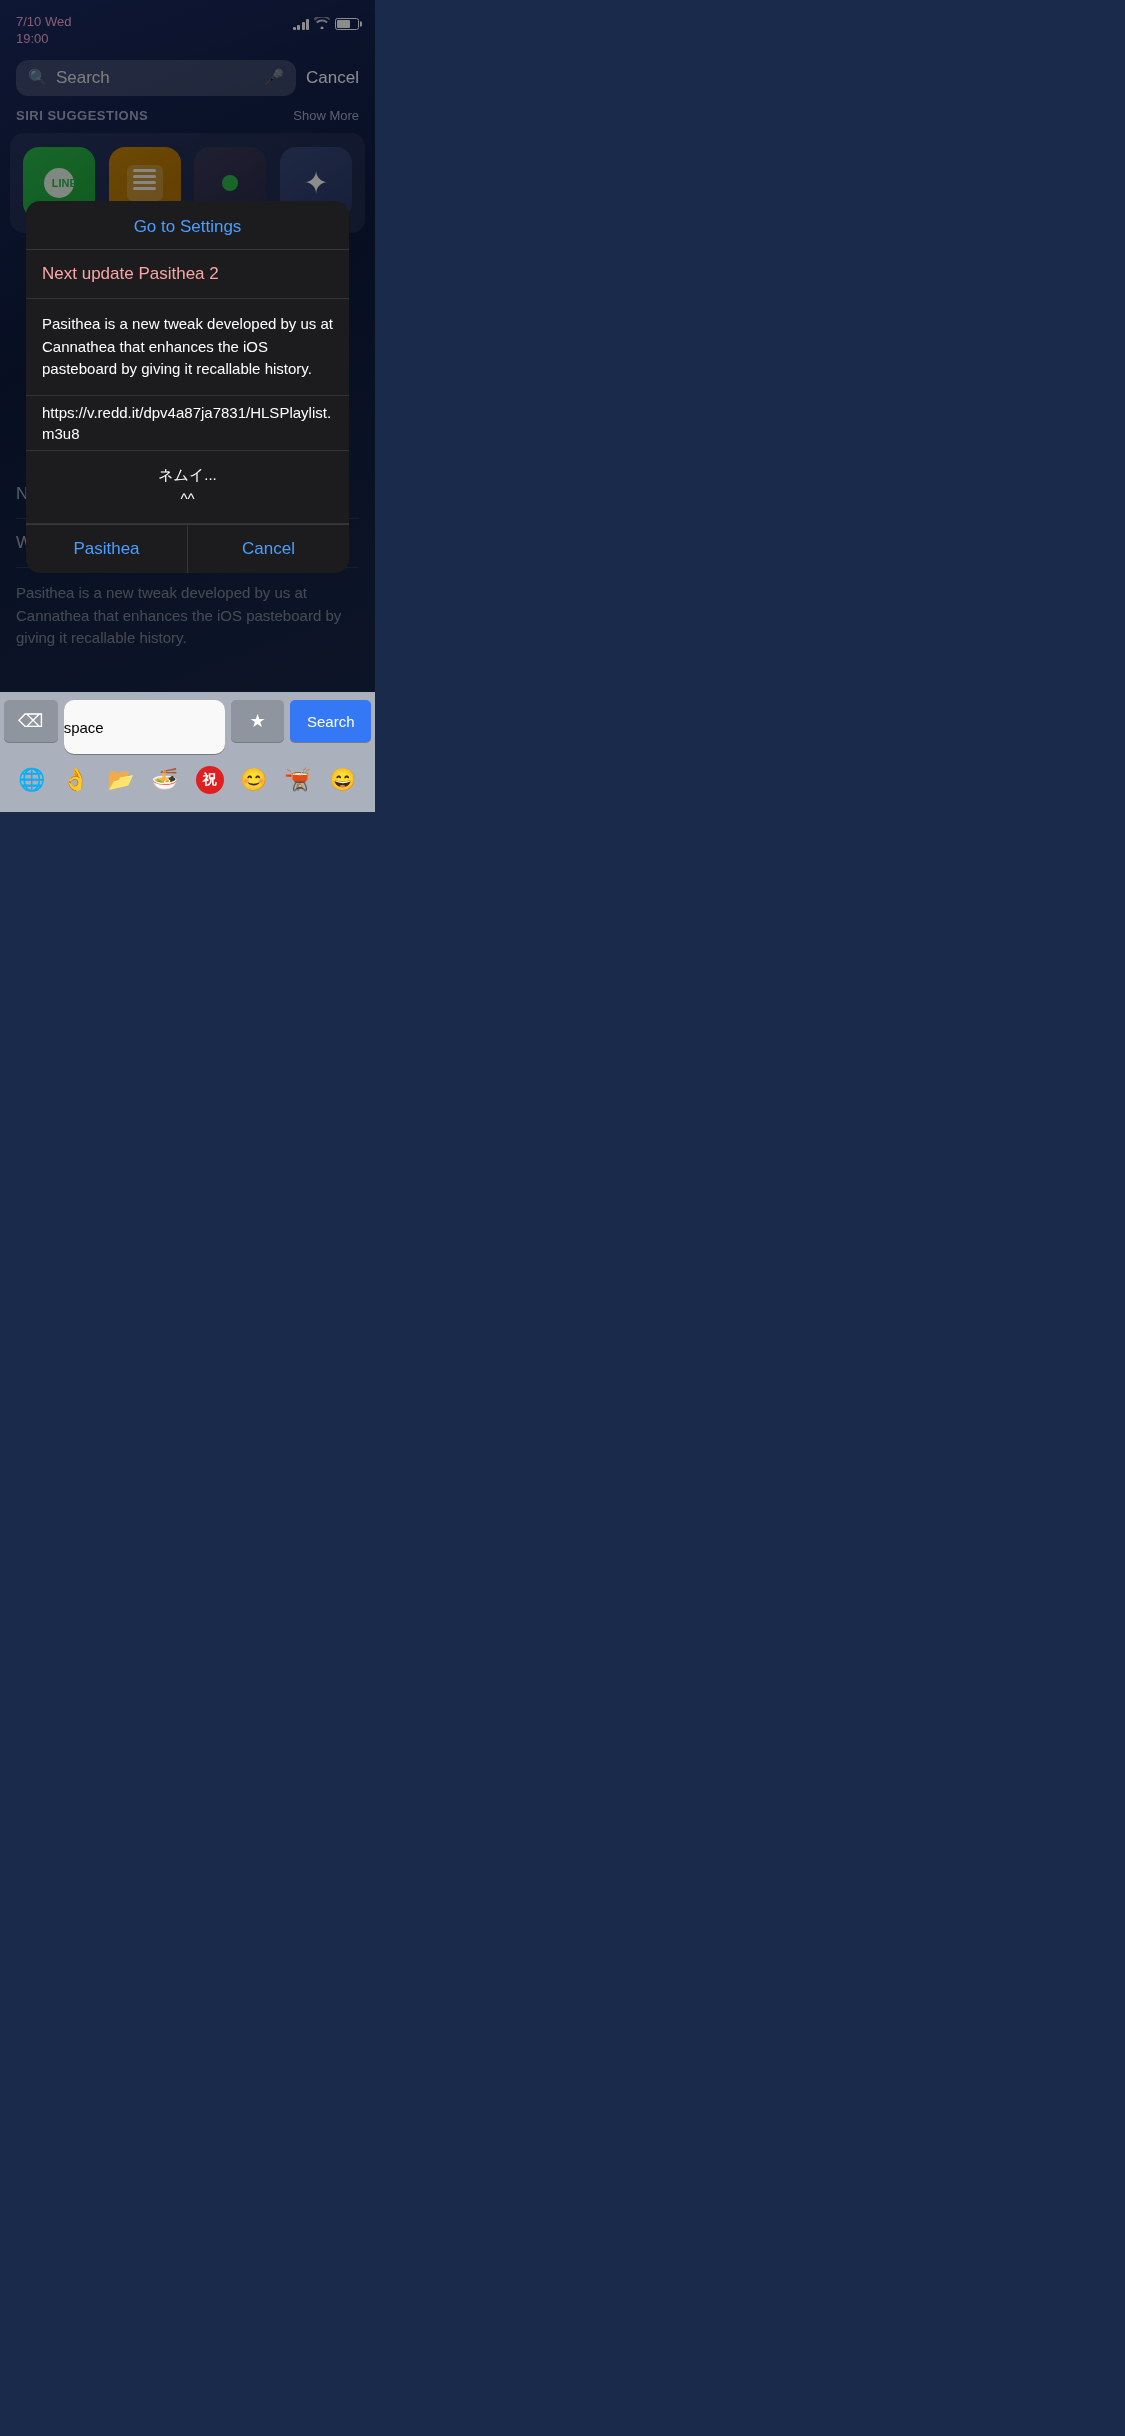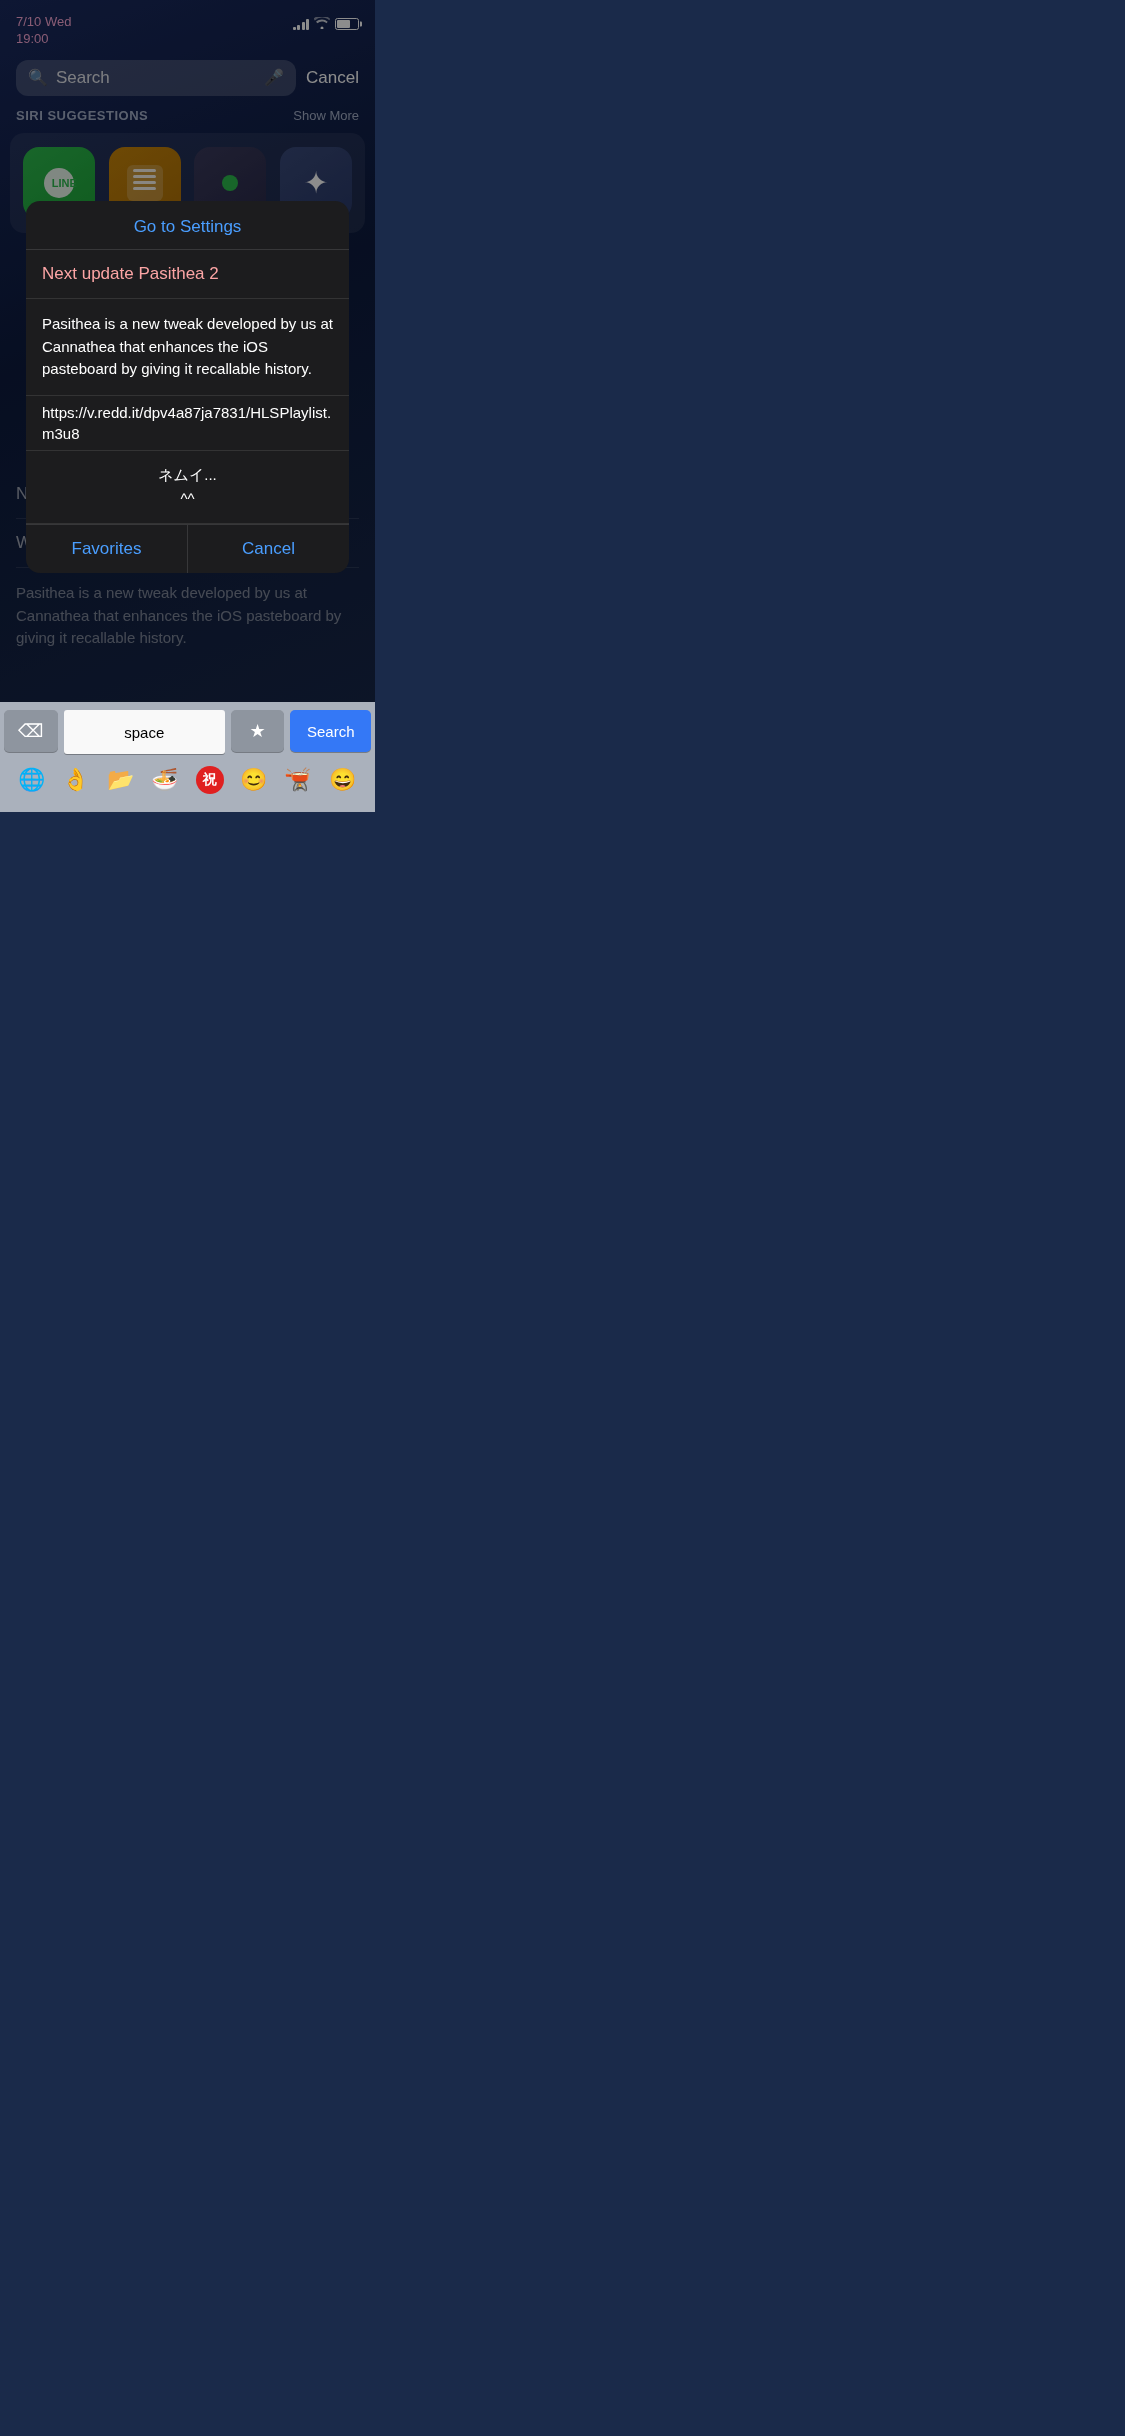--- a/index.html
+++ b/index.html
@@ -346,26 +346,26 @@
       display: flex;
       align-items: center;
       justify-content: center;
       color: white;
       font-size: 18px;
       box-shadow: 0 1px 0 rgba(0,0,0,0.3);
     }
 
     .key-space {
       background: #f9f9f9;
-      border-radius: 3px;
+      border-radius: 10px;
       flex: 3;
-      height: 44px;
-      display: flex;
-      align-items: center;
-      justify-content: center;
+      height: 54px;
+      display: flex;
+      align-items: center;
+      justify-content: flex-start;
       color: black;
       font-size: 15px;
       box-shadow: 0 1px 0 rgba(0,0,0,0.3);
     }
 
     .key-star {
       background: #8e959f;
       border-radius: 5px;
       flex: 1;
       height: 42px;
@@ -497,21 +497,21 @@
   <div class="menu-url">
     <span class="menu-url-text">https://v.redd.it/dpv4a87ja7831/HLSPlaylist.m3u8</span>
   </div>
   <div class="menu-emoticon">
     <div class="emoticon-text">
       <div style="white-space:pre-line">ネムイ...
 ^^</div>
     </div>
   </div>
   <div class="menu-actions">
-    <span class="menu-action-btn">Favorites</span>
+    <span class="menu-action-btn">Pasithea</span>
     <span class="menu-action-btn">Cancel</span>
   </div>
 </div>
 
 <div class="keyboard-area">
   <div class="keyboard-top-row">
     <div class="key-delete">
       <span>⌫</span>
     </div>
     <div class="key-space">

